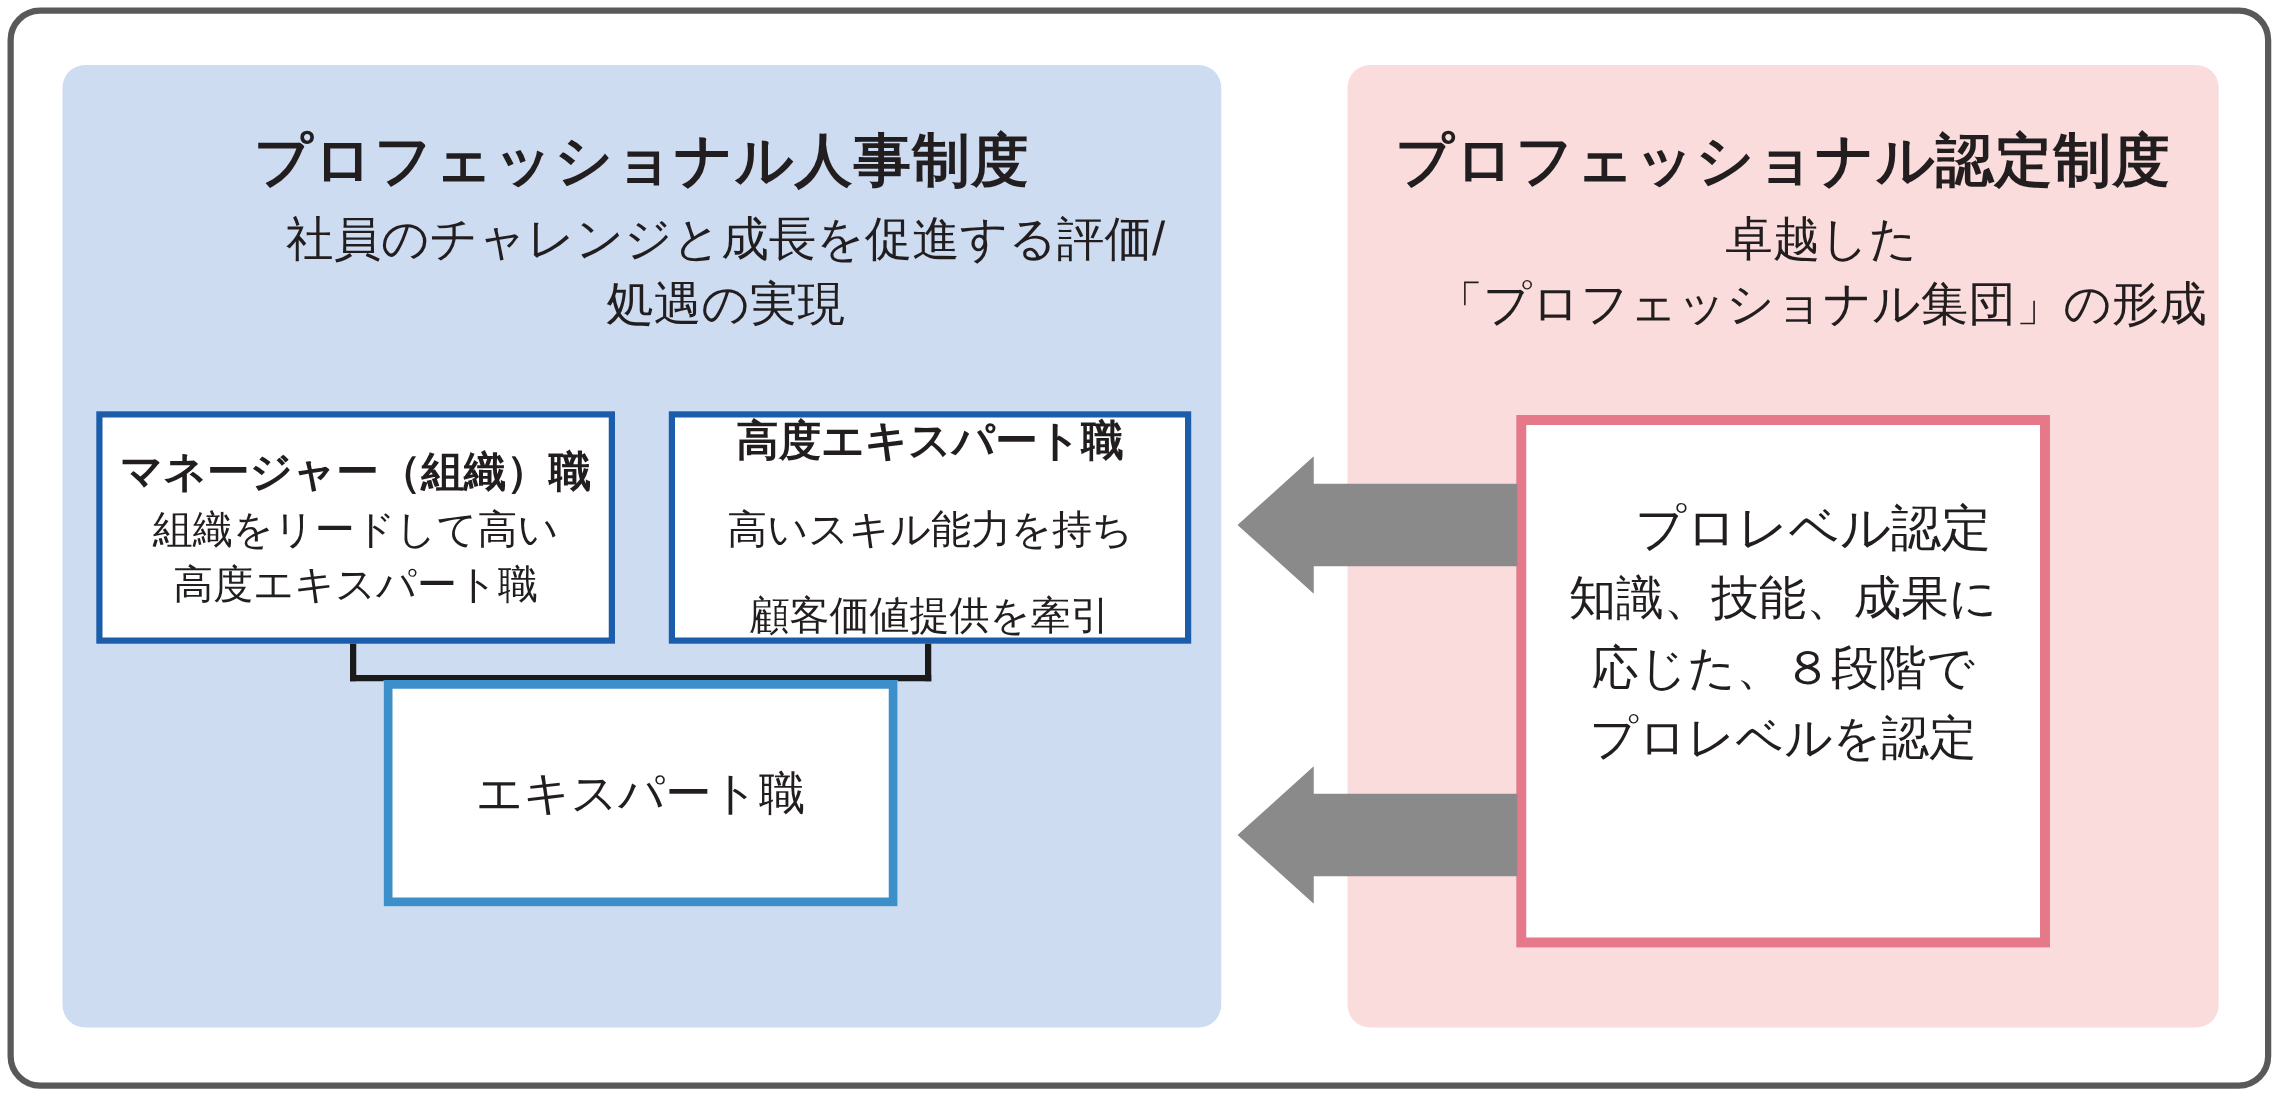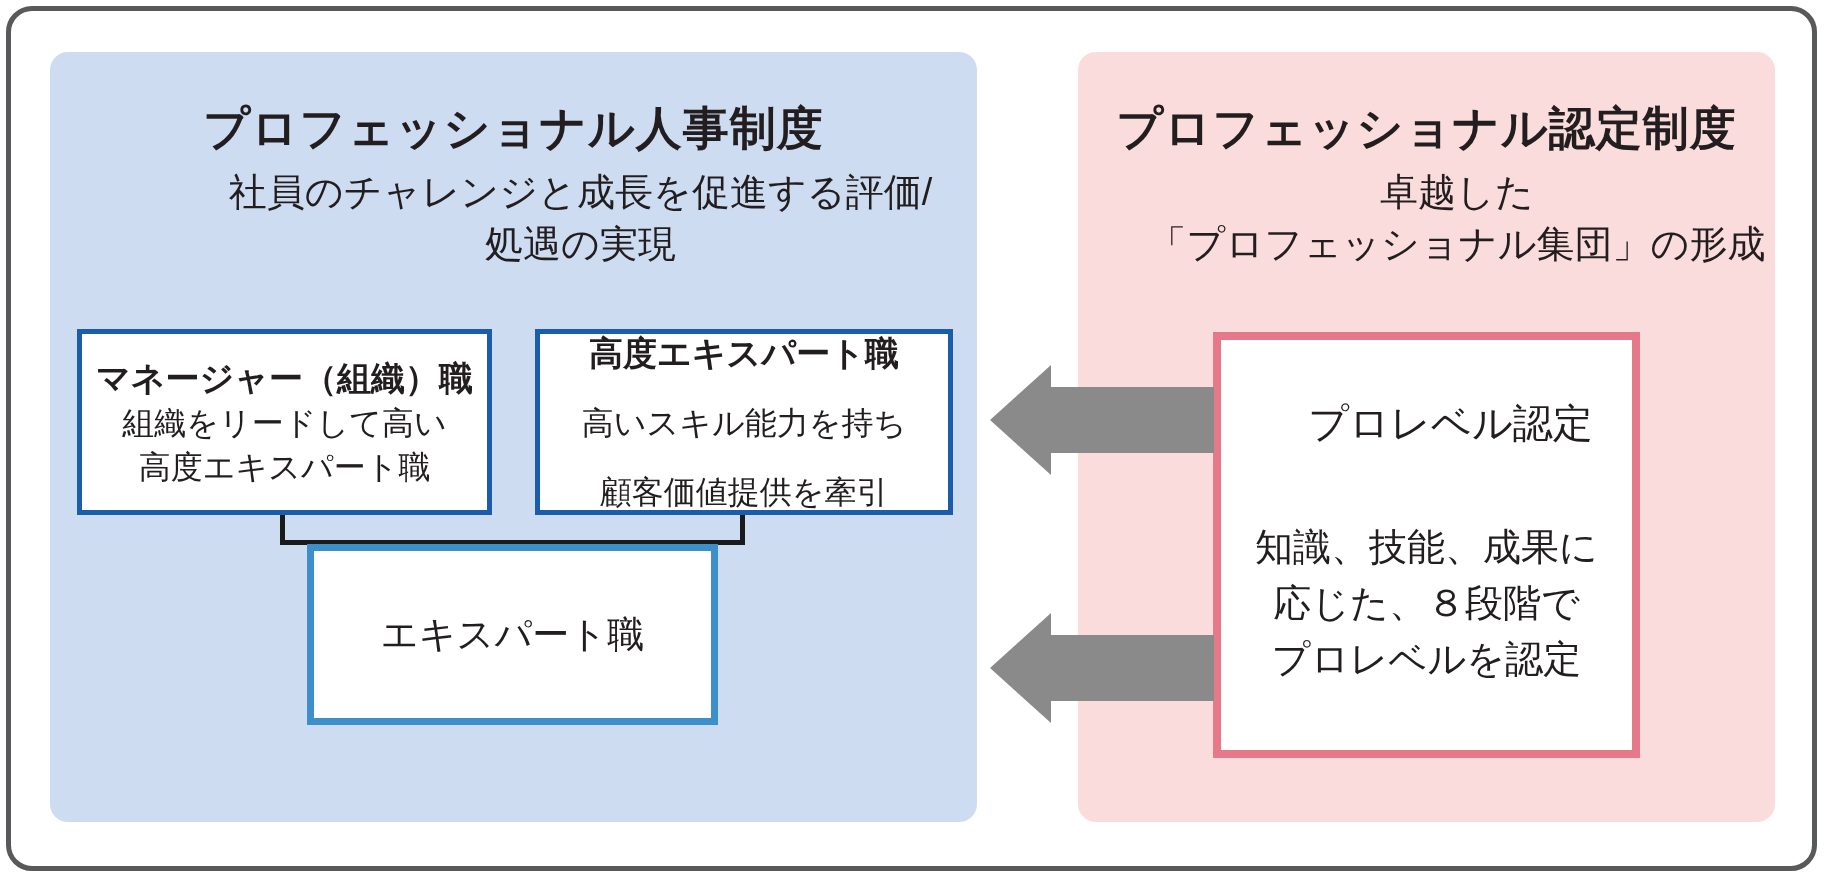--- a/index.html
+++ b/index.html
@@ -64,21 +64,21 @@
   .conn-v2{left:740px;top:515px;width:5px;height:30px;}
   .conn-h{left:280px;top:540px;width:465px;height:5px;}
   .conn-v3{left:511px;top:540px;width:5px;height:37px;}
 
   .cert-box{
     position:absolute;left:1213px;top:332px;width:427px;height:426px;
     background:#ffffff;border:8px solid var(--border-red);box-sizing:border-box;
     display:flex;flex-direction:column;align-items:center;text-align:center;
   }
   .cert-box .cert-title{margin-top:55px;font-size:40px;line-height:56px;font-weight:normal;margin-left:48px;}
-  .cert-box .cert-body{margin-top:68px;font-size:38px;line-height:56px;}
+  .cert-box .cert-body{font-size:38px;line-height:56px;}
 
   .arrow{position:absolute;width:224px;height:110px;}
   .arrow.a1{left:990px;top:365px;}
   .arrow.a2{left:990px;top:613px;}
   .arrow polygon{fill:var(--arrow-gray);}
 </style>
 </head>
 <body>
 
 <div class="frame"></div>

